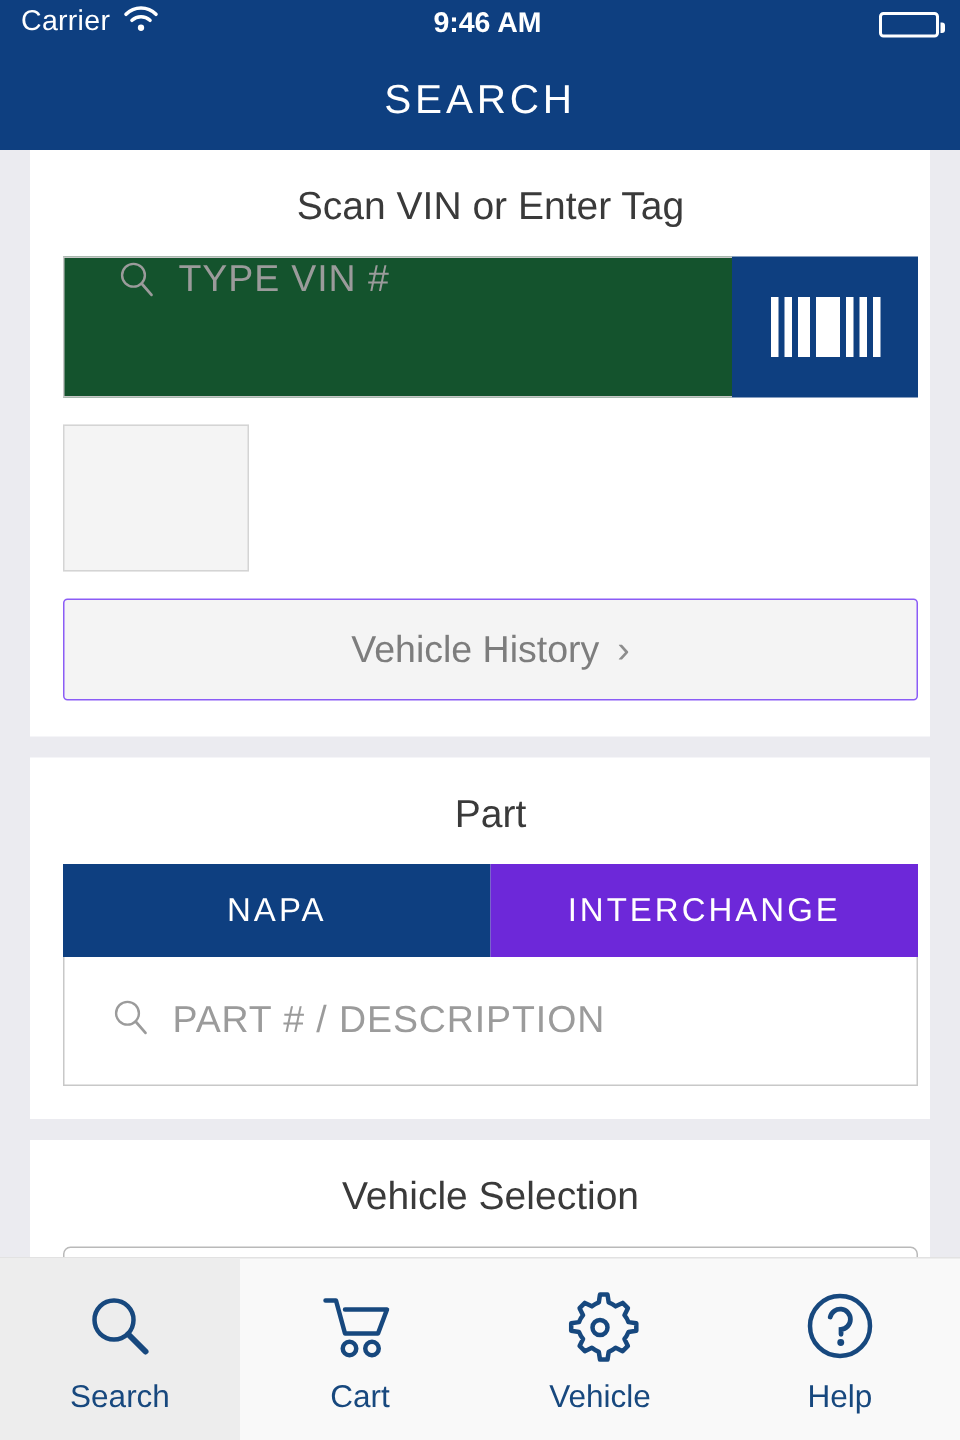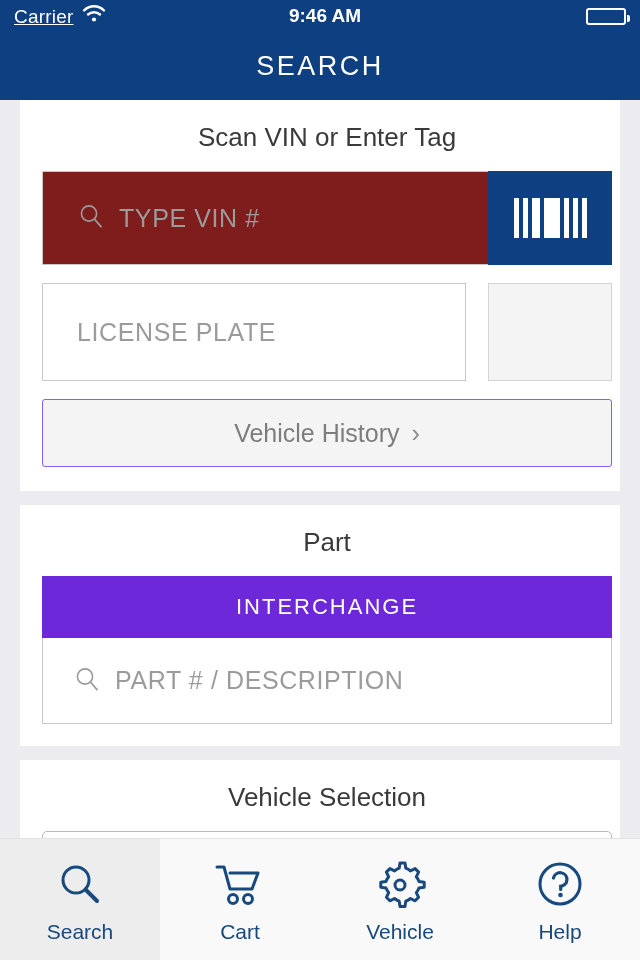--- a/index.html
+++ b/index.html
@@ -10,21 +10,21 @@
     overflow: hidden;
   }
   .phone { position: relative; width: 640px; height: 960px; background: #ebebf0; }
 
   
   .statusbar {
     height: 32px; background: #0e3f80; color: #ffffff;
     display: flex; align-items: center; padding: 0 14px;
     font-size: 19px; position: relative;
   }
-  .sb-left { display: flex; align-items: flex-end; gap: 9px; text-decoration: underline; }
+  .sb-left { display: flex; align-items: flex-start; gap: 9px; }
   .sb-carrier { letter-spacing: .2px; }
   .wifi-icon { display: block; }
   .sb-time {
     position: absolute; left: 10px; right: 0; text-align: center;
     font-size: 19px; font-weight: bold; pointer-events: none;
   }
   .sb-right { margin-left: auto; display: flex; align-items: center; }
   .battery {
     width: 40px; height: 17px; border: 2px solid #ffffff;
     border-radius: 3px; position: relative; padding: 1px;
@@ -53,21 +53,21 @@
   .card.tight { padding-bottom: 22px; }
   .section-title {
     text-align: center; font-size: 26px; color: #3a3a3a;
     font-weight: 400; margin-bottom: 18px;
   }
 
   
   .vin-row { display: flex; height: 94px; }
   .vin-input {
     flex: 1; border: 1px solid #c8c8c8; border-right: none;
-    background: #7f1d1d; display: flex; align-items: center;
+    background: #14532d; display: flex; align-items: flex-start;
     padding-left: 34px; gap: 14px;
   }
   .placeholder { color: #9b9b9b; font-size: 25px; letter-spacing: .6px; }
   .mag-icon { flex: 0 0 auto; display: block; }
   .barcode-btn {
     width: 124px; background: #0e3f80;
     display: flex; align-items: center; justify-content: center;
   }
   .barcode { display: flex; align-items: center; gap: 4px; height: 40px; }
   .barcode i { display: block; background: #ffffff; height: 100%; }
@@ -176,36 +176,36 @@
               <i style="width:8px"></i>
               <i style="width:16px"></i>
               <i style="width:5px"></i>
               <i style="width:5px"></i>
               <i style="width:5px"></i>
           </span>
         </div>
       </div>
 
       <div class="plate-row">
-        <div class="plate-input">
-          <span class="placeholder">LICENSE PLATE</span>
-        </div>
         <div class="plate-cam"></div>
       </div>
 
       <div class="history-btn">
         <span>Vehicle History</span>
         <span class="chev">›</span>
       </div>
     </div>
 
     <div class="card tight">
       <div class="section-title">Part</div>
 
       <div class="tabs">
+        <div class="tab active">
+          <span>NAPA</span>
+        </div>
         <div class="tab inactive">
           <span>INTERCHANGE</span>
         </div>
       </div>
 
       <div class="part-input">
         <span class="mag-icon">
           <svg width="28" height="28" viewBox="0 0 28 28">
             <circle cx="12" cy="11.5" r="7.6" stroke="#9b9b9b" stroke-width="1.6" fill="none"></circle>
             <line x1="17.4" y1="17" x2="24" y2="24.6" stroke="#9b9b9b" stroke-width="1.8" stroke-linecap="round"></line>

